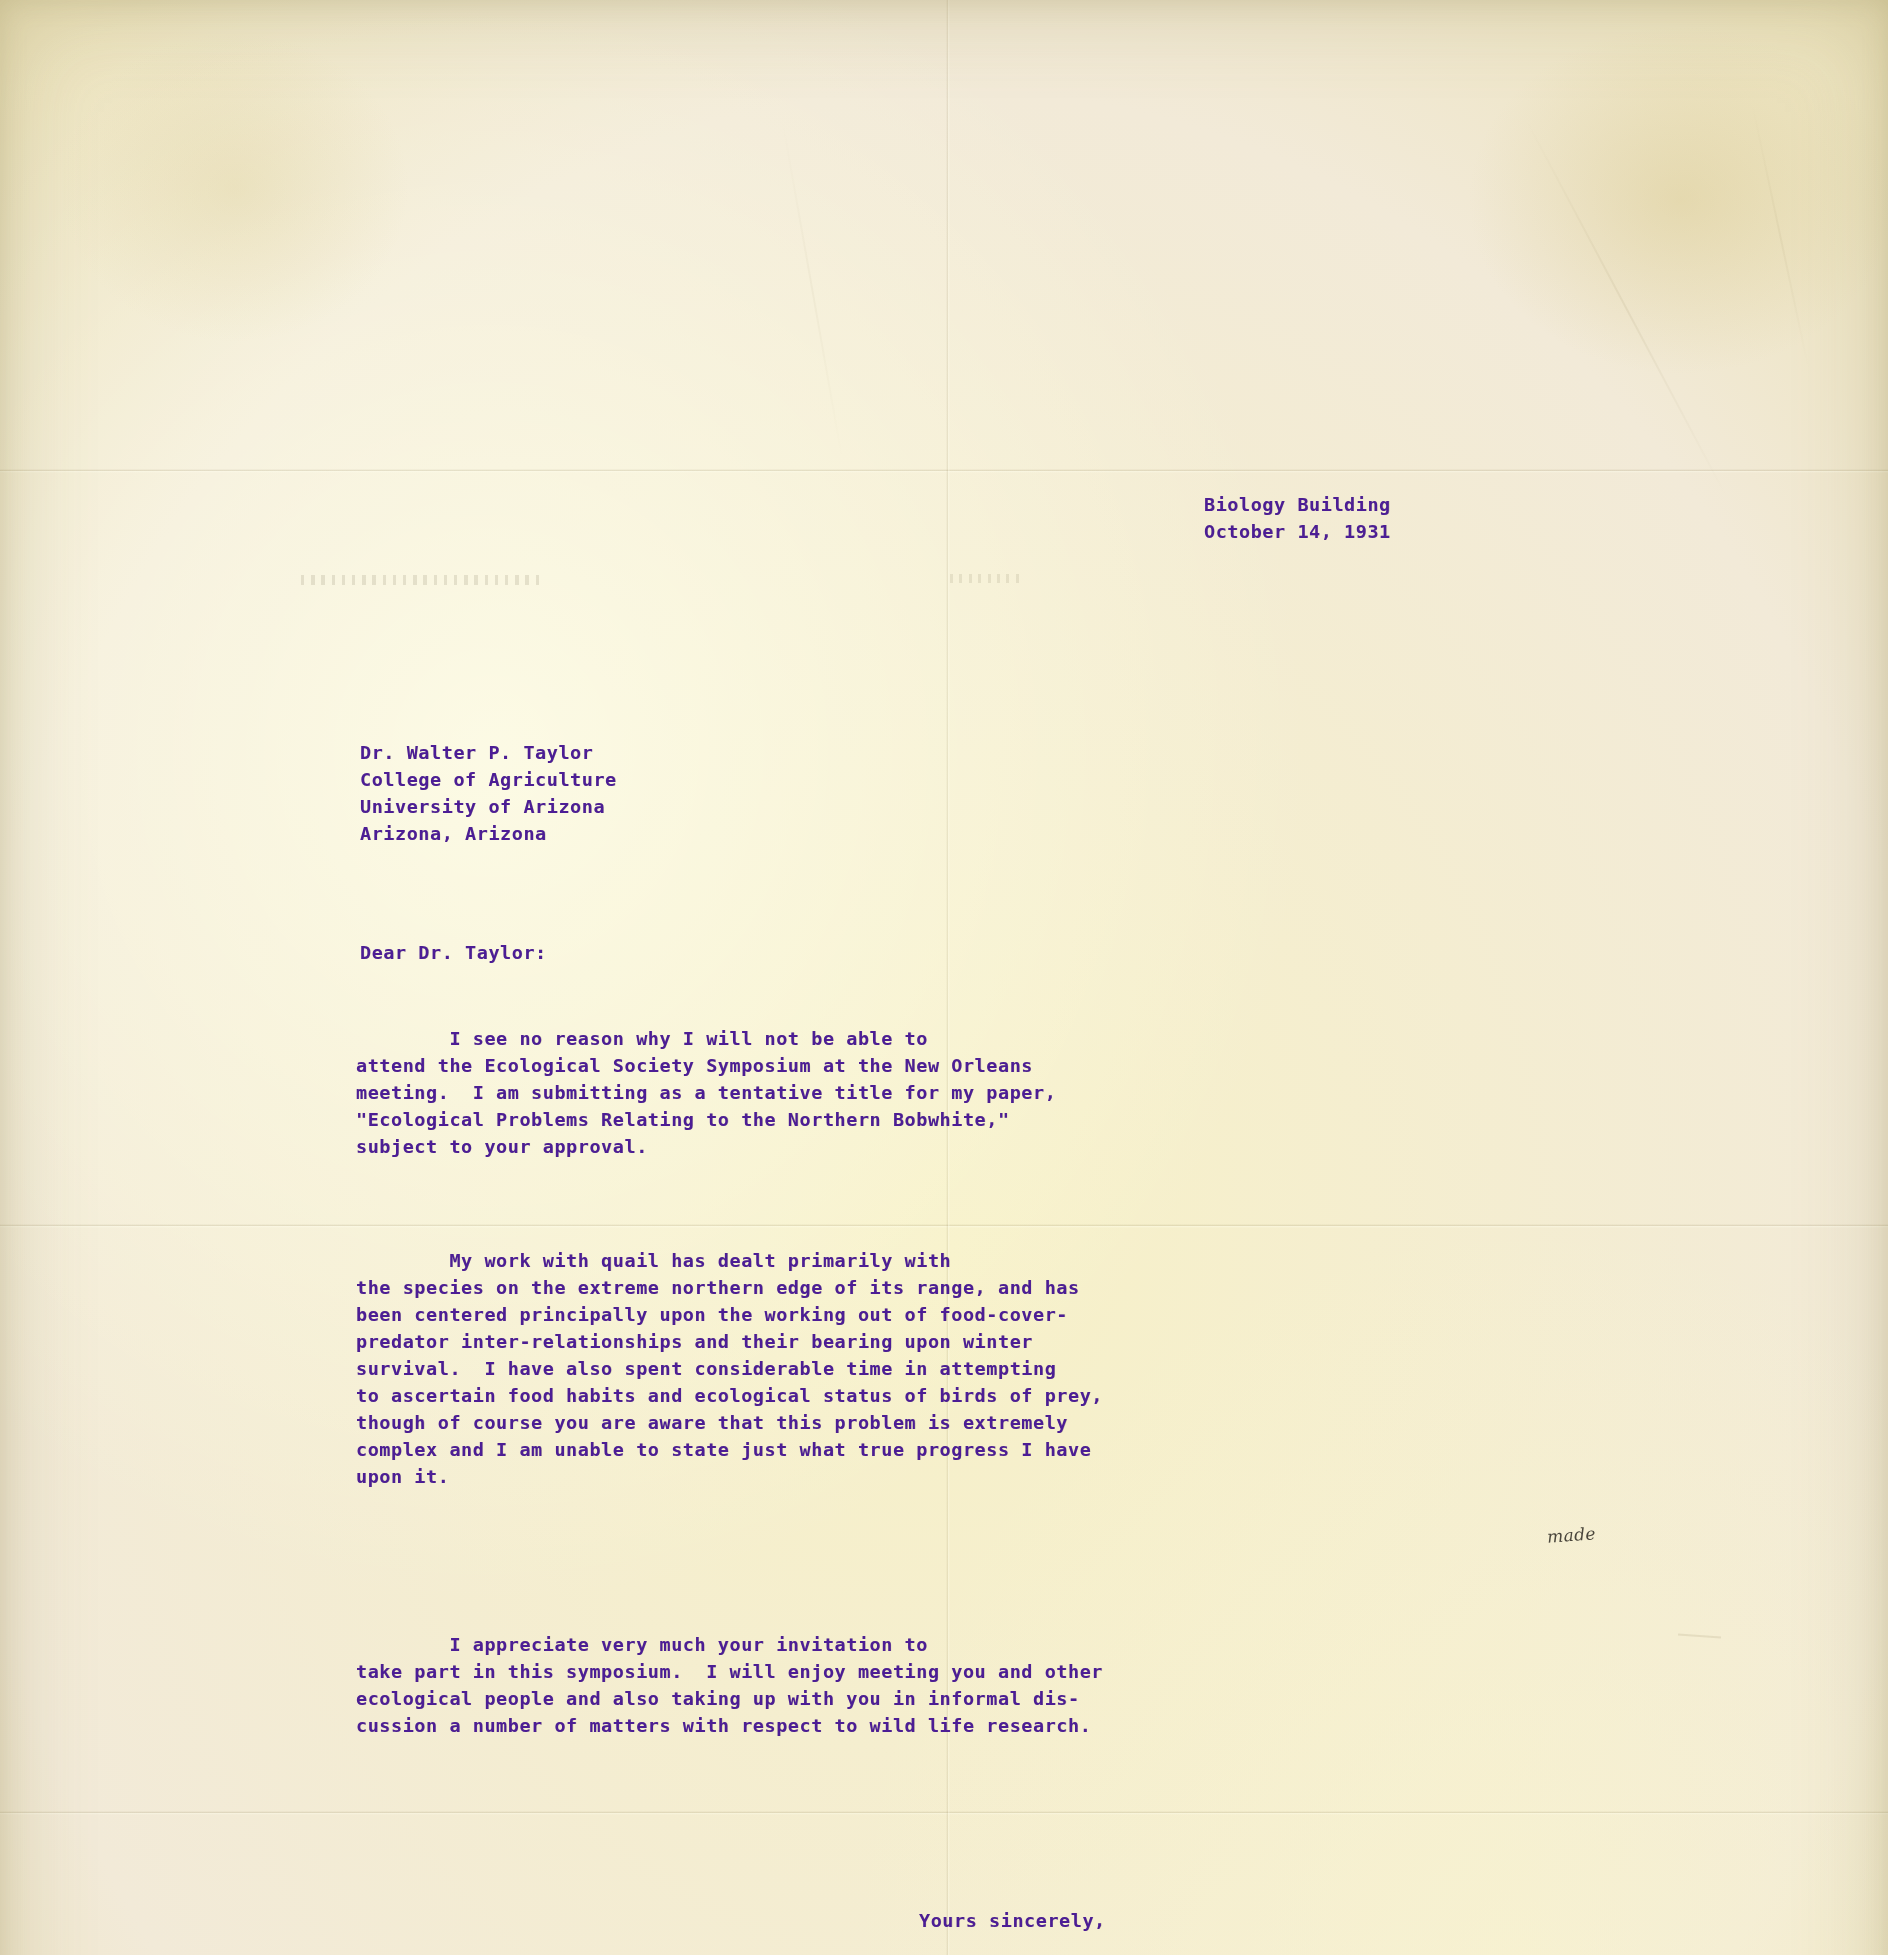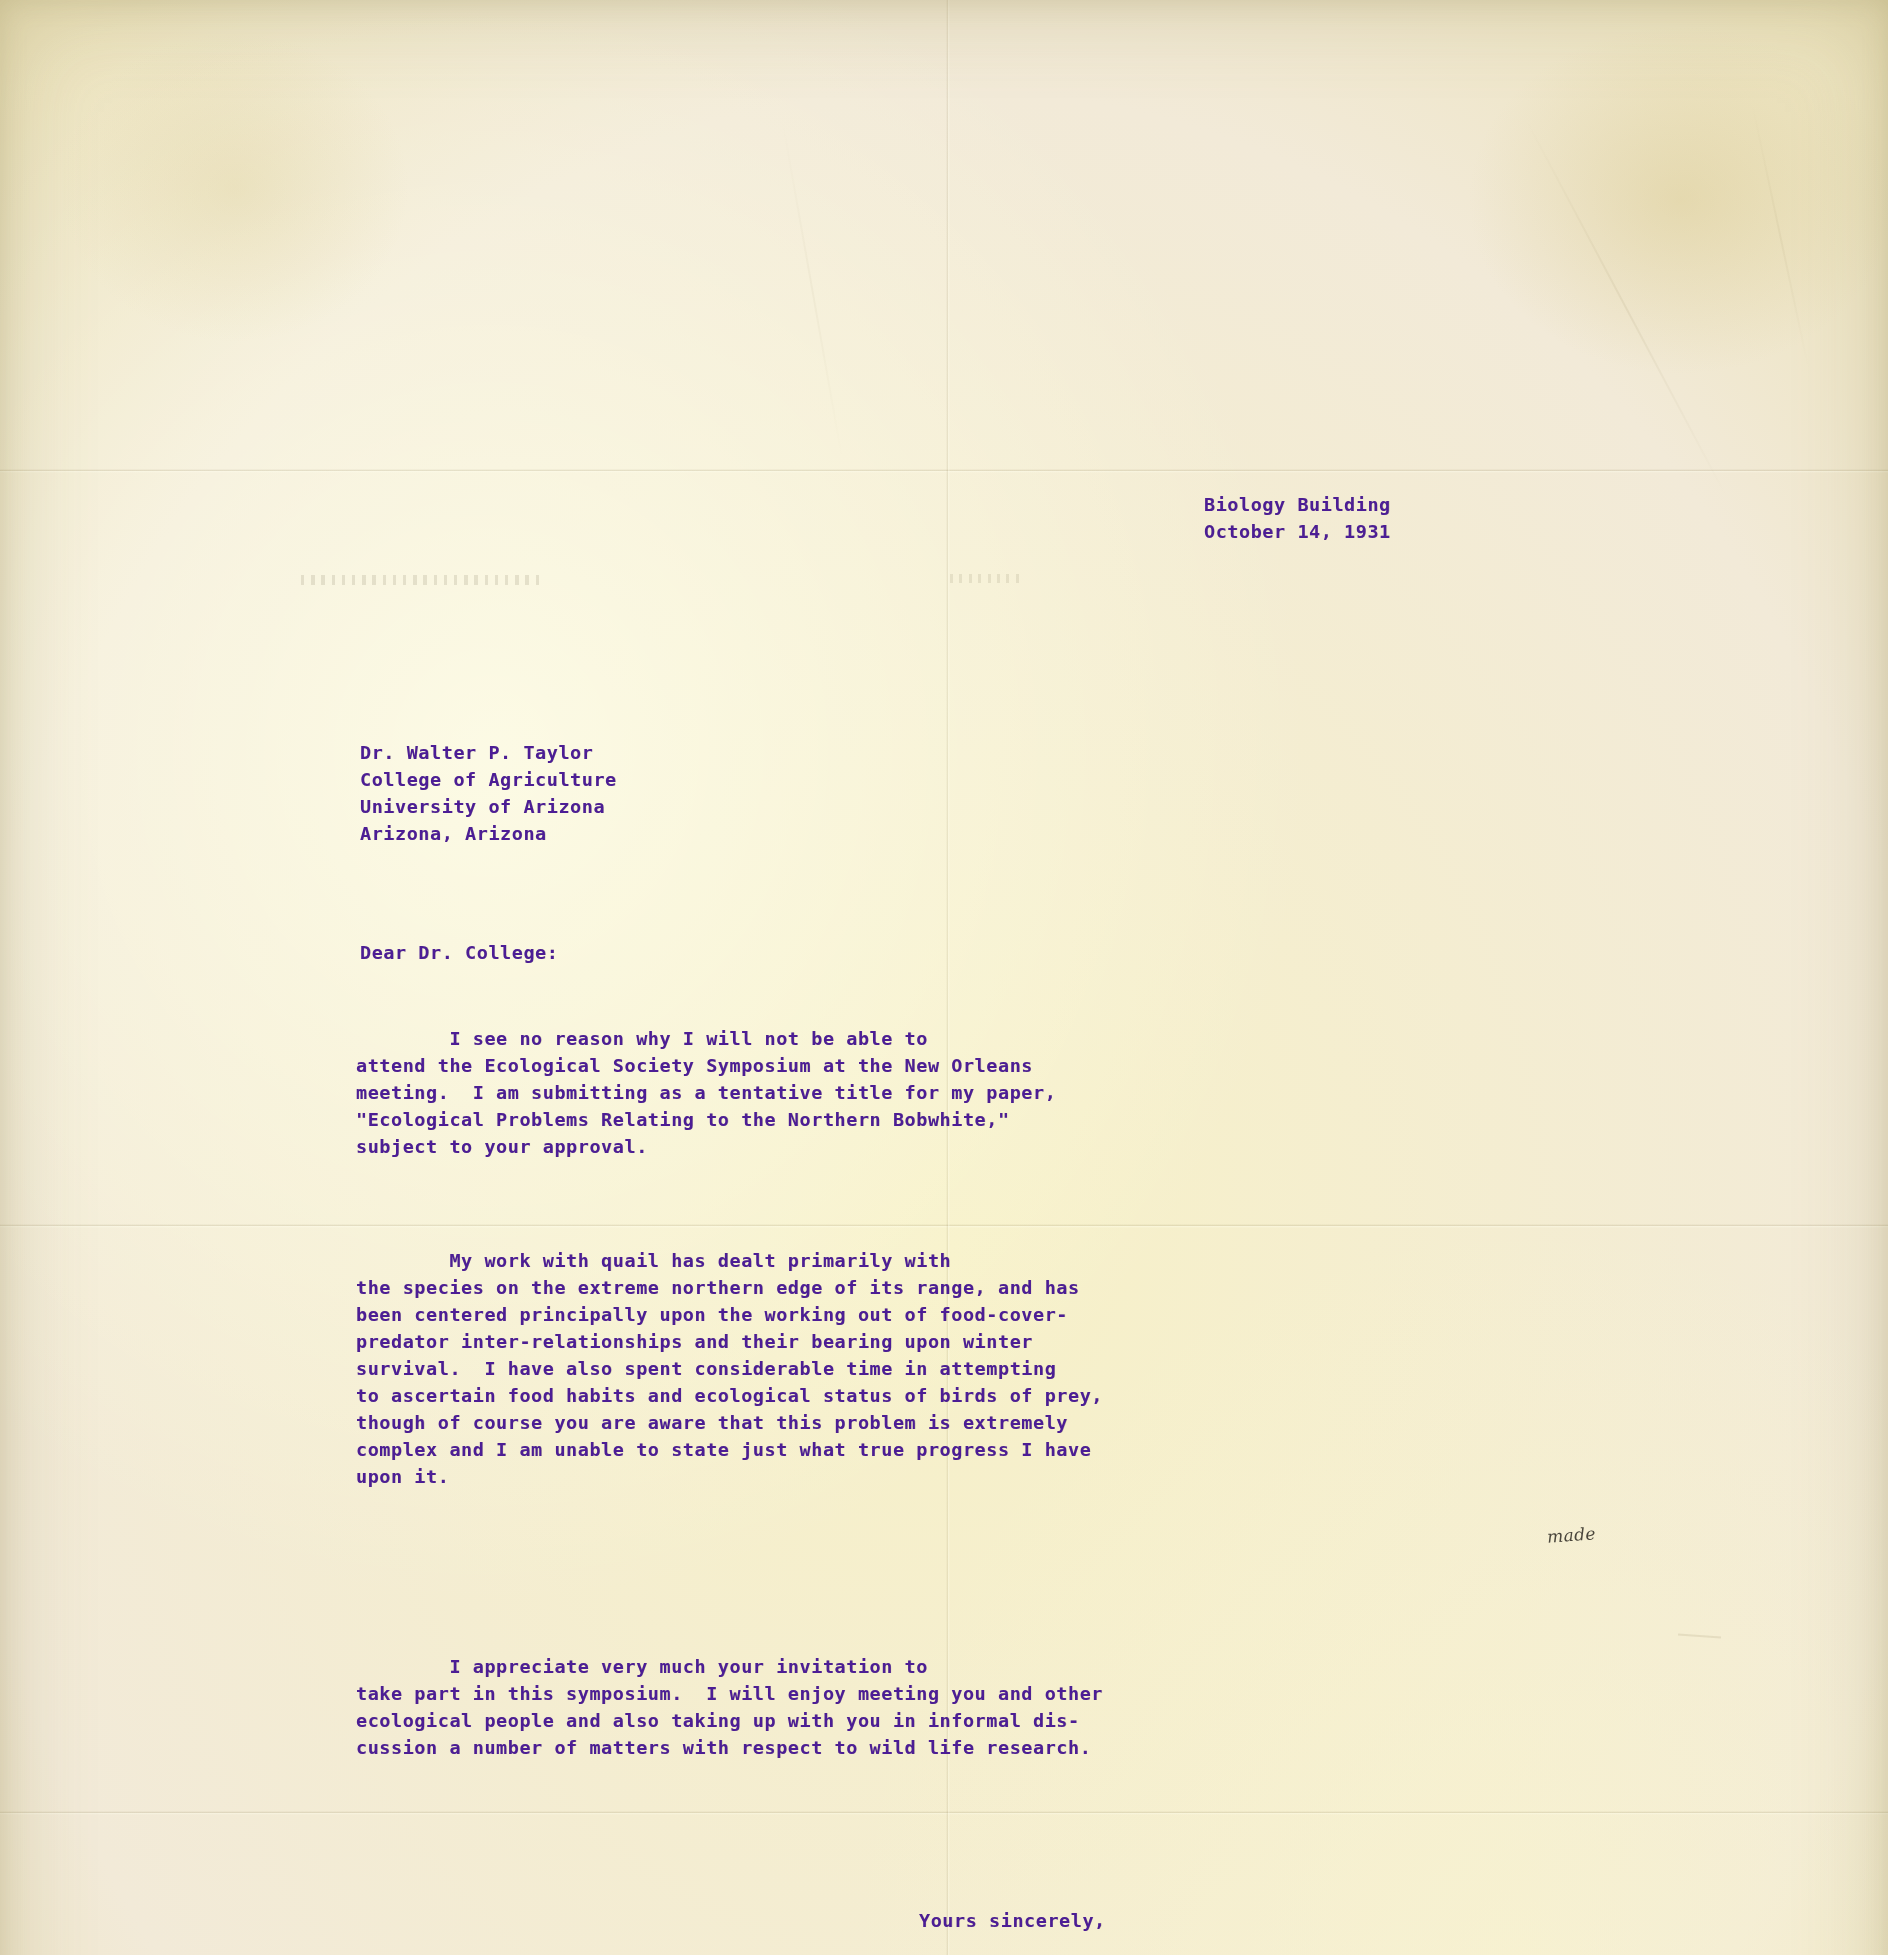--- a/index.html
+++ b/index.html
@@ -71,21 +71,21 @@
     letter-spacing: 0.6px;
     white-space: pre;
     text-shadow: 0.3px 0.3px 0 rgba(60,55,45,0.30);
     font-weight: 600;
   }
   #letterhead { left: 1204px; top: 491px; }
   #recipient  { left: 360px;  top: 739px; }
   #salutation { left: 360px;  top: 939px; }
   #para1      { left: 356px;  top: 1025px; }
   #para2      { left: 356px;  top: 1247px; }
-  #para3      { left: 356px;  top: 1631px; margin-top: 22px; }
+  #para3      { left: 356px;  top: 1631px; }
   #closing    { left: 919px; top: 1907px; }
 
   .handwritten {
     position: absolute;
     left: 1547px;
     top: 1525px;
     font-family: "DejaVu Serif", serif;
     font-style: italic;
     font-size: 17px;
     color: #4a463c;
@@ -155,21 +155,21 @@
   <div class="smudge2"></div>
 
   <div class="tw" id="letterhead">Biology Building
 October 14, 1931</div>
 
   <div class="tw" id="recipient">Dr. Walter P. Taylor
 College of Agriculture
 University of Arizona
 Arizona, Arizona</div>
 
-  <div class="tw" id="salutation">Dear Dr. College:</div>
+  <div class="tw" id="salutation">Dear Dr. Taylor:</div>
 
   <div class="tw" id="para1">        I see no reason why I will not be able to
 attend the Ecological Society Symposium at the New Orleans
 meeting.  I am submitting as a tentative title for my paper,
 "Ecological Problems Relating to the Northern Bobwhite,"
 subject to your approval.</div>
 
   <div class="tw" id="para2">        My work with quail has dealt primarily with
 the species on the extreme northern edge of its range, and has
 been centered principally upon the working out of food-cover-

